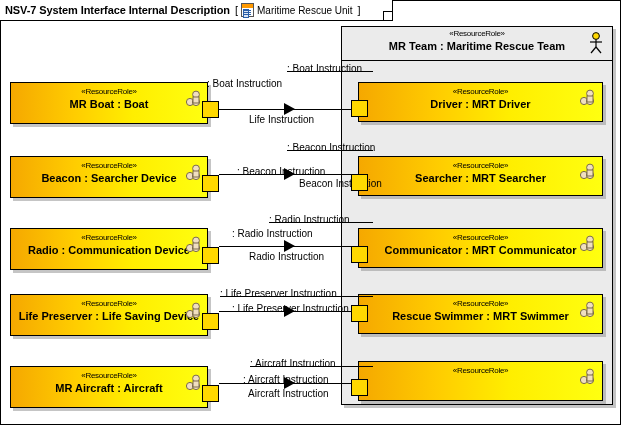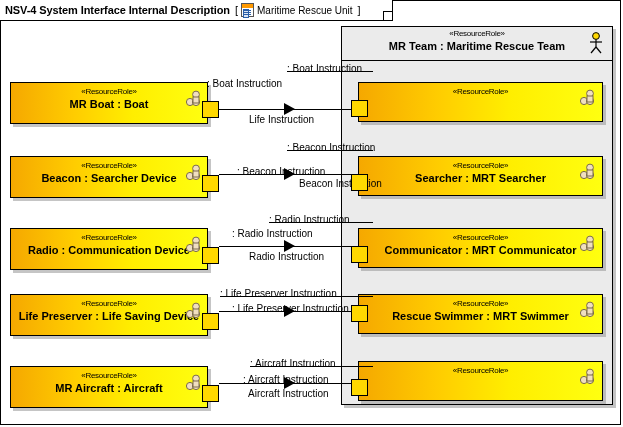--- a/index.html
+++ b/index.html
@@ -144,21 +144,21 @@
   
 </style>
 </head>
 <body>
 
 <div id="canvas">
 
   <div class="frame"></div>
 
   <div class="title-tab">
-    <span class="title-main">NSV-4 System Interface Internal Description</span>
+    <span class="title-main">NSV-7 System Interface Internal Description</span>
     <span class="title-bracket">[</span>
     <span class="doc-icon">
       <span class="band"></span>
       <span class="sq"></span>
       <span class="ln l1"></span>
       <span class="ln l2"></span>
       <span class="ln l3"></span>
     </span>
     <span class="title-sub">Maritime Rescue Unit</span>
     <span class="title-bracket">]</span>
@@ -234,20 +234,21 @@
       <circle cx="5" cy="12" r="3.6" fill="#f0dfc0" stroke="#7a6a4a" stroke-width="1"></circle>
       <circle cx="11" cy="12" r="3.6" fill="#f0dfc0" stroke="#7a6a4a" stroke-width="1"></circle>
       <circle cx="11" cy="4.5" r="3.4" fill="#f0dfc0" stroke="#7a6a4a" stroke-width="1"></circle>
       <rect x="8" y="7" width="6" height="6" fill="#f0dfc0" stroke="#7a6a4a" stroke-width="1"></rect>
     </svg>
   </div>
   <div class="port" style="left:202px;top:385px;"></div>
 
   <div class="part" style="left:358px;top:82px;width:245px;height:40px;">
     <div class="stereo">«ResourceRole»</div>
+    <div class="pname">Driver : MRT Driver</div>
     <svg class="res-icon" style="right:5px;top:6px;" viewBox="0 0 18 17">
       <circle cx="5" cy="12" r="3.6" fill="#f0dfc0" stroke="#7a6a4a" stroke-width="1"></circle>
       <circle cx="11" cy="12" r="3.6" fill="#f0dfc0" stroke="#7a6a4a" stroke-width="1"></circle>
       <circle cx="11" cy="4.5" r="3.4" fill="#f0dfc0" stroke="#7a6a4a" stroke-width="1"></circle>
       <rect x="8" y="7" width="6" height="6" fill="#f0dfc0" stroke="#7a6a4a" stroke-width="1"></rect>
     </svg>
   </div>
   <div class="port" style="left:351px;top:100px;"></div>
 
   <div class="part" style="left:358px;top:156px;width:245px;height:40px;">

